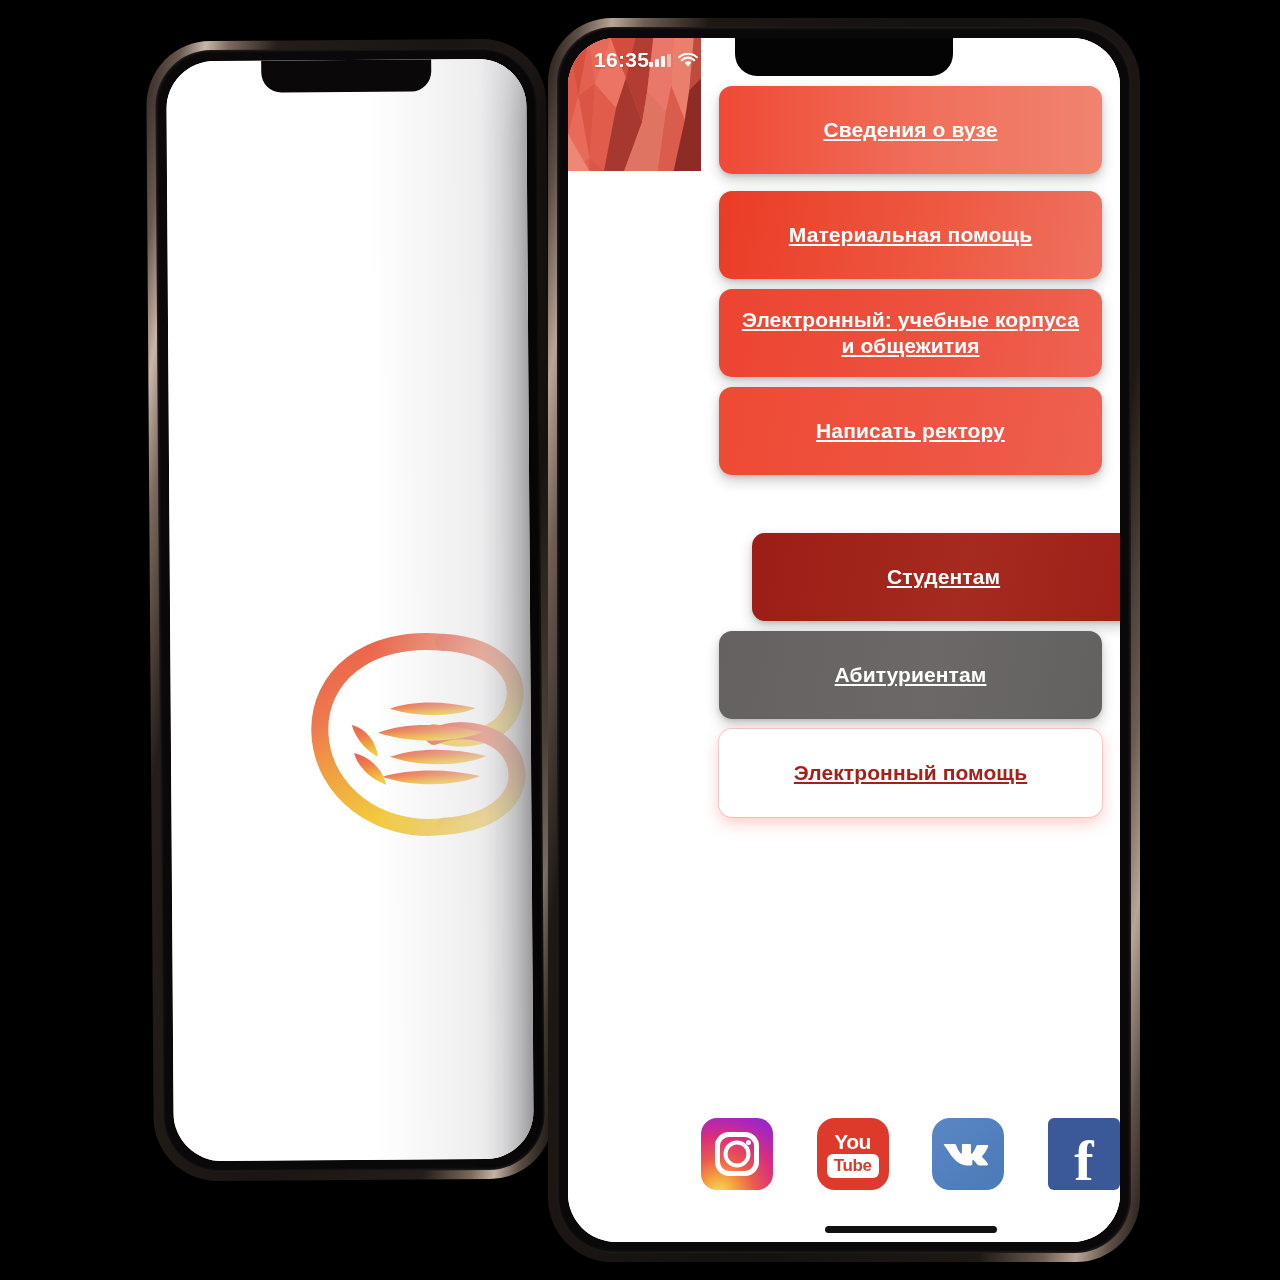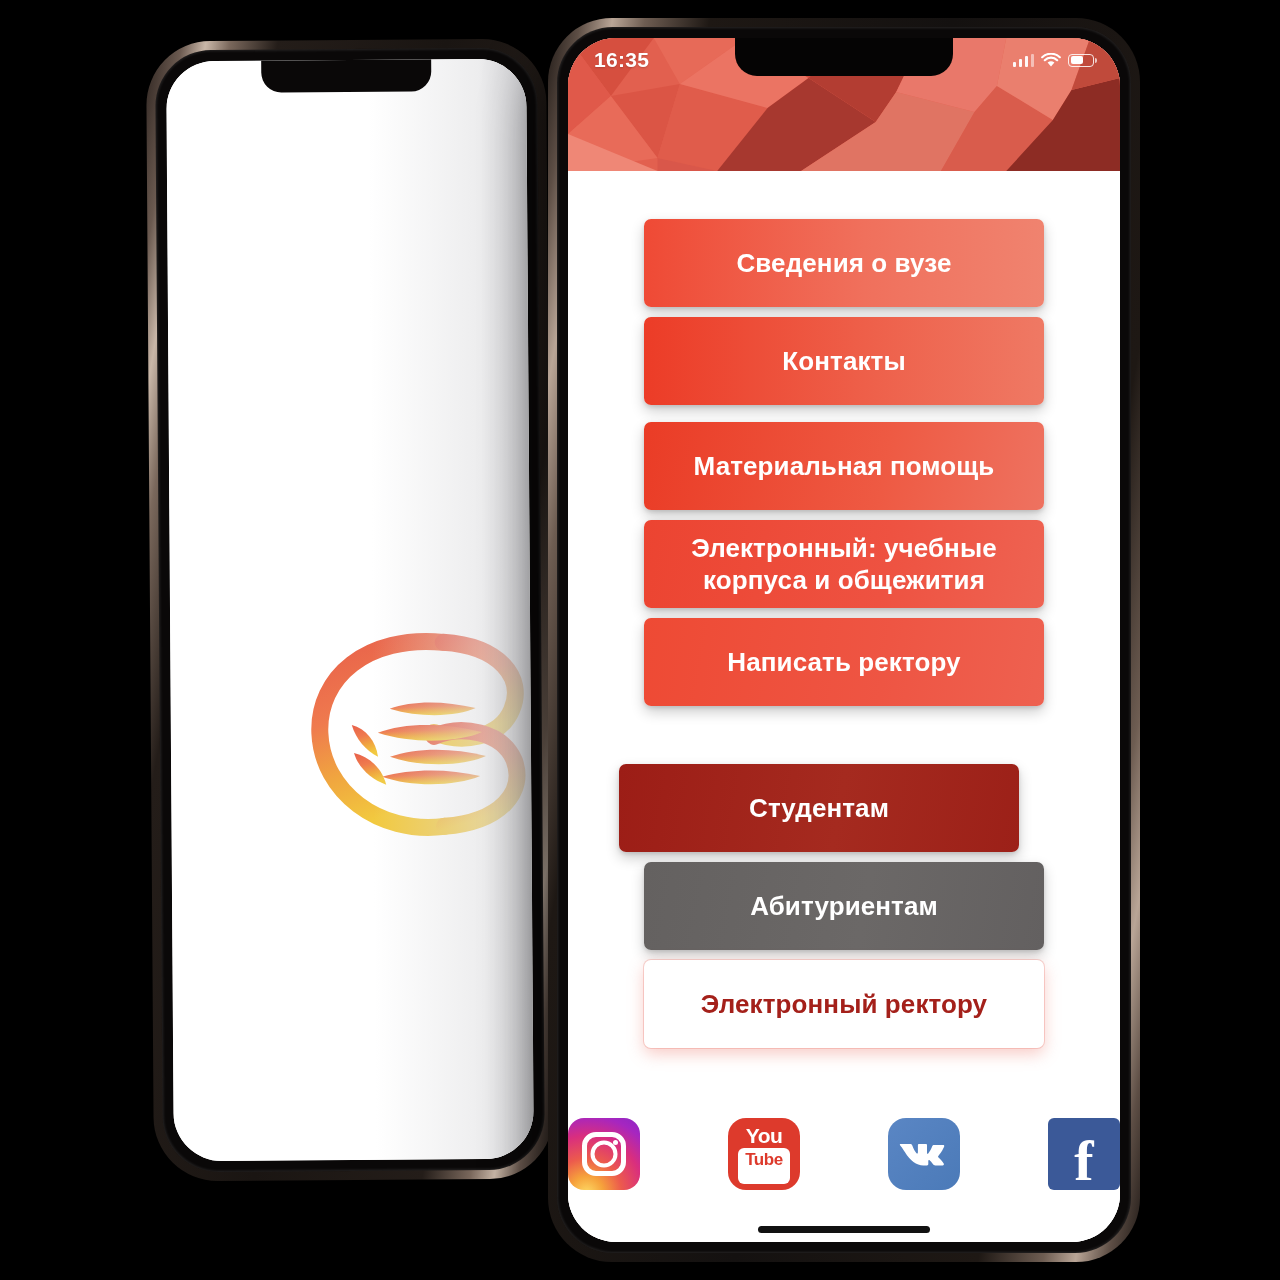--- a/index.html
+++ b/index.html
@@ -48,21 +48,21 @@
                       #141110 50%,#1e1814 80%,#6e5d52 88%,#b9a596 92%,#5d4e45 96%,#1d1714 100%);
     box-shadow:0 26px 60px rgba(0,0,0,.85);
   }
   #phone-front .notch{
     position:absolute; left:50%; top:0; transform:translateX(-50%);
     width:218px; height:38px; background:#050404;
     border-bottom-left-radius:22px; border-bottom-right-radius:22px; z-index:12;
   }
 
   
-  .app{ position:absolute; inset:0; display:flex; flex-direction:column; background:#fff; }
+  .app{ position:absolute; inset:0; display:flex; flex-direction:row; background:#fff; }
 
   .appbar{
     position:relative; height:133px; flex:0 0 133px;
     background:#e2604f; overflow:hidden;
   }
   .poly{ position:absolute; inset:0; width:100%; height:100%; }
   .statusbar{
     position:absolute; left:0; right:0; top:0; height:44px; z-index:3;
     display:flex; align-items:center; justify-content:space-between;
     padding:0 26px; color:#fff;
@@ -89,25 +89,26 @@
     position:absolute; left:0; right:0; text-align:center;
     color:#fff; font-size:29px; font-weight:500; letter-spacing:.2px;
     text-shadow:0 1px 3px rgba(0,0,0,.18);
   }
 
   .content{ flex:1 1 auto; position:relative; background:#fff; padding:48px 18px 0; overflow:hidden; }
 
   .btn{
     position:relative; display:flex; align-items:center; justify-content:center; text-align:center;
     height:88px; margin:0 auto 10px; width:100%; max-width:400px;
-    border-radius:7px; color:#fff;
-    font-size:26px; font-weight:700; line-height:1.25; letter-spacing:.1px;
+    border-radius:13px; color:#fff;
+    font-size:21px; font-weight:700; line-height:1.25; letter-spacing:.1px;
     padding:0 18px; cursor:pointer; border:none;
     font-family:"Liberation Sans", sans-serif;
     box-shadow:0 6px 14px rgba(0,0,0,.20), 0 2px 4px rgba(0,0,0,.12);
+    text-decoration:underline;
   }
   .btn.grad-a{ background:linear-gradient(90deg,#ef4a35 0%,#f0705c 55%,#f0836f 100%); }
   .btn.grad-b{ background:linear-gradient(90deg,#ec3c27 0%,#ee5f49 55%,#ef7964 100%); }
   .btn.grad-c{ background:linear-gradient(100deg,#ea3c26 0%,#ee5a43 60%,#ee7260 100%);margin-top:17px; }
   .btn.grad-d{ background:linear-gradient(100deg,#ec4431 0%,#ee5241 60%,#ee6352 100%); }
   .btn.grad-e{ background:linear-gradient(100deg,#ee4a34 0%,#ee5543 60%,#ee6150 100%); }
   .btn.dark{ background:linear-gradient(100deg,#9c1d16 0%,#a52a1f 55%,#9c2018 100%);margin-left:33px; }
   .btn.gray{ background:linear-gradient(100deg,#646160 0%,#6b6867 55%,#636060 100%); }
   .btn.white{
     background:#fff; color:#a4201a;
@@ -123,21 +124,21 @@
         display:flex; align-items:center; justify-content:center; }
   .soc.ig{ background:radial-gradient(circle at 26% 104%, #fdd964 0%, #f6a23b 18%, #ec5a4d 38%, #d92e7e 62%, #a626c0 84%, #8b27c5 100%); }
   .ig-glyph{ width:44px; height:44px; border:5px solid #fff; border-radius:14px; position:relative; }
   .ig-glyph::before{ content:""; position:absolute; left:50%; top:50%; transform:translate(-50%,-50%);
     width:19px; height:19px; border:4.5px solid #fff; border-radius:50%; }
   .ig-glyph::after{ content:""; position:absolute; right:3px; top:3px; width:5px; height:5px; background:#fff; border-radius:50%; }
   .soc.yt{ background:#dd3a2c; border-radius:18px; }
   .yt-inner{ display:flex; flex-direction:column; align-items:center; gap:2px; }
   .yt-you{ color:#fff; font-weight:700; font-size:21px; line-height:1; letter-spacing:-.5px; }
   .yt-tube{ background:#fff; color:#dd3a2c; font-weight:700; font-size:17px; line-height:1;
-            padding:3px 7px 16px; border-radius:6px; letter-spacing:-.4px; }
+            padding:3px 7px 4px; border-radius:6px; letter-spacing:-.4px; }
   .soc.vk{ background:linear-gradient(135deg,#5a86c4 0%,#4b7ab8 100%); border-radius:18px; }
   .soc.fb{ background:#3b5998; border-radius:6px; }
   .fb-f{ color:#fff; font-size:58px; font-weight:700; line-height:.86; font-family:"Liberation Serif", serif; margin-bottom:-14px; }
 
   .homebar{
     position:absolute; left:50%; transform:translateX(-50%); bottom:9px;
     width:172px; height:7px; border-radius:5px; background:#111;
   }
 </style>
 </head>
@@ -232,30 +233,29 @@
                   <b></b>
                 </div>
             </div>
           </div>
 
         </div>
 
         <div class="content">
 
           <button class="btn grad-a">Сведения о вузе</button>
-          <button class="btn grad-b">Контакты</button>
           <button class="btn grad-c">Материальная помощь</button>
           <button class="btn grad-d">Электронный: учебные корпуса и общежития</button>
           <button class="btn grad-e">Написать ректору</button>
 
           <div class="gap"></div>
 
           <button class="btn dark">Студентам</button>
           <button class="btn gray">Абитуриентам</button>
-          <button class="btn white">Электронный ректору</button>
+          <button class="btn white">Электронный помощь</button>
 
           <div class="socials">
             <div class="soc ig">
               <div class="ig-glyph"></div>
             </div>
             <div class="soc yt">
               <div class="yt-inner">
                 <div class="yt-you">You</div>
                 <div class="yt-tube">Tube</div>
               </div>

